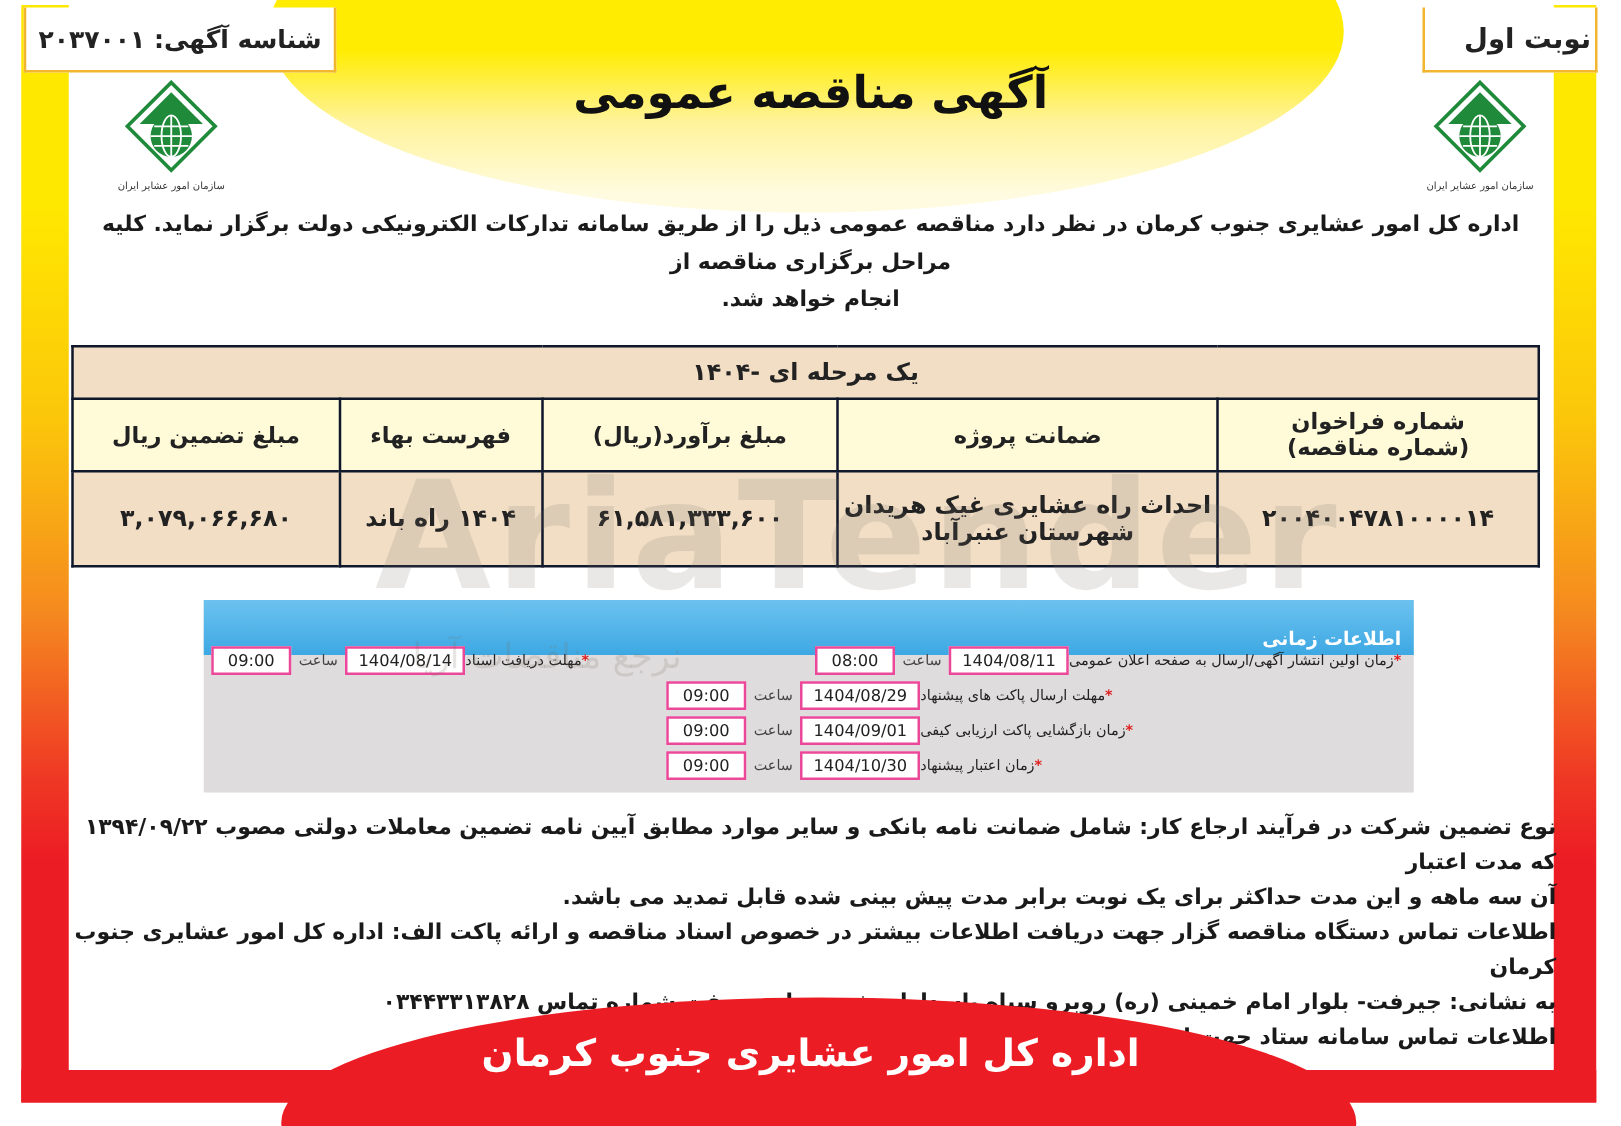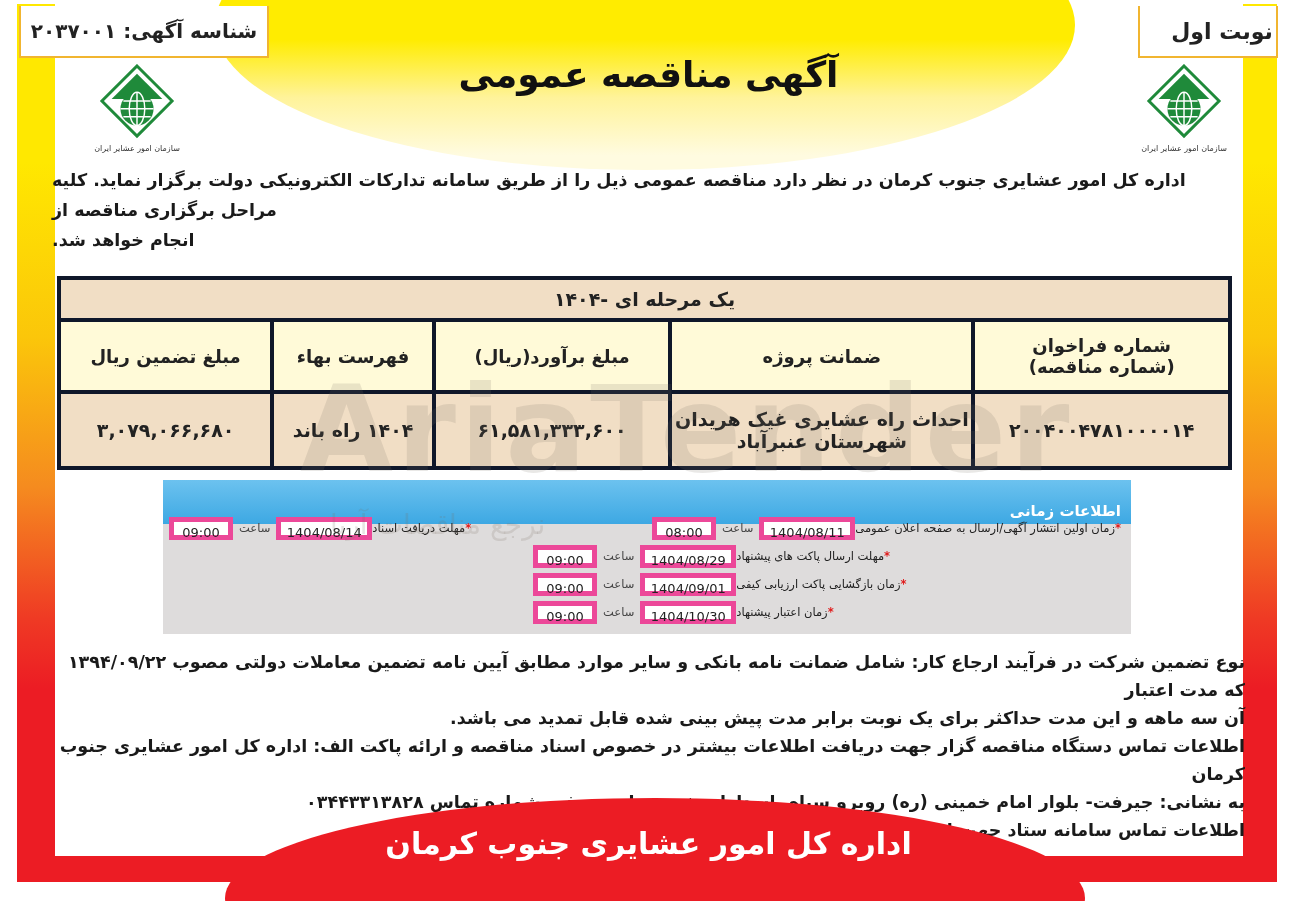--- a/index.html
+++ b/index.html
@@ -41,31 +41,31 @@
     position: absolute; top: 64px; width: 110px; height: 100px;
     display: flex; flex-direction: column; align-items: center;
   }
   .logo-right { right: 58px; }
   .logo-left { left: 82px; }
   .logo-caption { font-size: 8px; color: #333; margin-top: 2px; }
 
   
   .intro {
     position: absolute; right: 52px; left: 52px; top: 165px;
-    font-size: 17.5px; font-weight: bold; line-height: 30px; text-align: left;
+    font-size: 17.5px; font-weight: bold; line-height: 30px; text-align: center;
   }
 
   
   .tender-table {
     position: absolute; left: 57px; top: 276px; width: 1175px;
     border-collapse: collapse; font-weight: bold; color: #222;
   }
-  .tender-table td, .tender-table th { border: 4px solid #0f172a; text-align: center; }
+  .tender-table td, .tender-table th { border: 2px solid #0f172a; text-align: center; }
   .tender-table .cap { background: #f1dec5; height: 42px; font-size: 19px; text-align: center; }
-  .tender-table th { background: #fffad8; height: 72px; font-size: 18px; font-weight: bold; }
+  .tender-table th { background: #fffad8; height: 58px; font-size: 18px; font-weight: bold; }
   .tender-table td.val { background: #f1dec5; height: 76px; font-size: 19px; }
 
   
   .watermark {
     position: absolute; left: 300px; top: 360px; width: 720px; height: 180px;
     color: rgba(120,110,100,0.16); font-family: "DejaVu Sans", sans-serif; font-weight: bold;
     font-size: 120px; direction: ltr; pointer-events: none; letter-spacing: 4px;
   }
   .watermark-sub { position: absolute; left: 330px; top: 508px; font-size: 28px; color: rgba(120,110,100,0.18); pointer-events:none; }
 
@@ -75,21 +75,21 @@
     background: #dedcdc; direction: rtl;
     font-family: "DejaVu Sans", sans-serif;
   }
   .time-header {
     height: 24px; background: linear-gradient(to bottom, #6cc2ef 0%, #3da8e3 100%);
     color: #fff; font-size: 15px; font-weight: bold; padding: 22px 10px; text-align: right;
   }
   .trow { position: absolute; height: 24px; display: flex; align-items: center; font-size: 11.5px; color: #222; direction: rtl; }
   .req { color: #e01c1c; font-weight: bold; }
   .tbox {
-    display: inline-block; background: #fff; border: 5px solid #ec4899;
+    display: inline-block; background: #fff; border: 2px solid #ec4899;
     height: 23px; line-height: 21px; padding: 0 5px; font-size: 13px; direction: ltr; text-align: center;
   }
   .date-box { width: 96px; }
   .time-box { width: 64px; }
   .saat { margin: 0 6px; color: #444; }
 
   
   .bottom-text {
     position: absolute; right: 52px; left: 52px; top: 648px;
     font-size: 17.5px; font-weight: bold; line-height: 28px; text-align: right;

